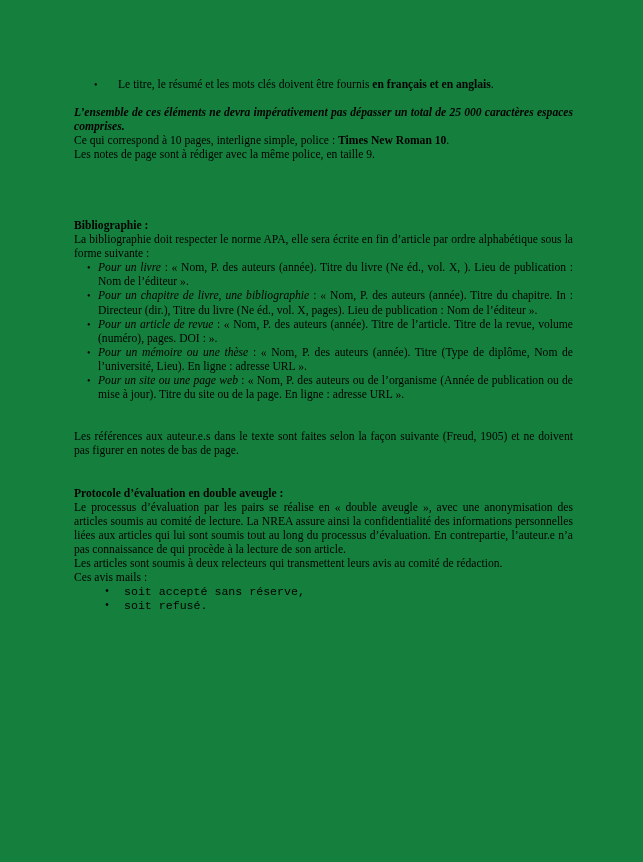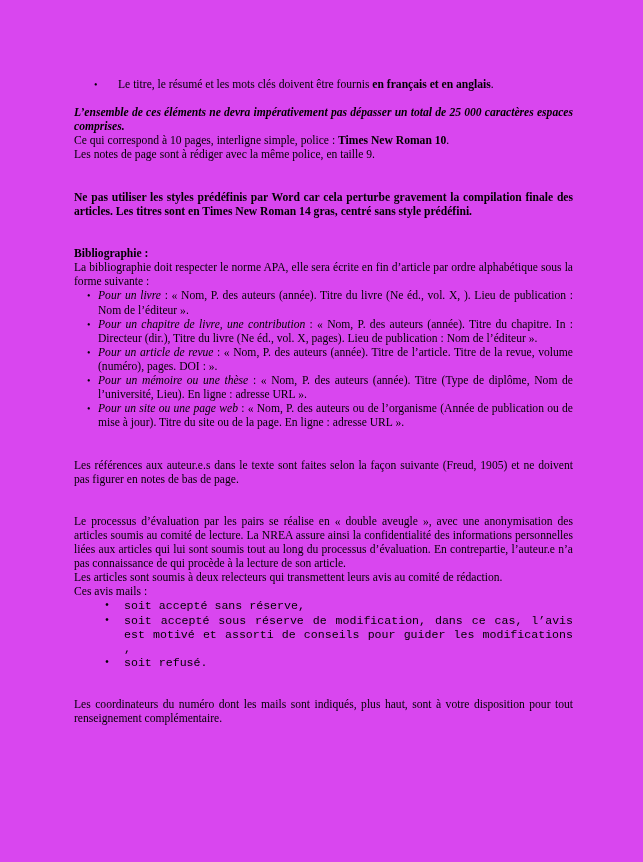--- a/index.html
+++ b/index.html
@@ -11,21 +11,21 @@
     width: 643px;
     height: 862px;
     font-family: "Liberation Serif", "DejaVu Serif", serif;
     color: #000000;
     overflow: hidden;
   }
   .page {
     position: relative;
     width: 643px;
     height: 862px;
-    background: #d946ef;
+    background: #15803d;
     box-sizing: border-box;
   }
   .content {
     position: absolute;
     left: 74px;
     top: 78px;
     width: 499px;
     font-size: 11.6px;
     line-height: 14.1px;
     text-align: justify;
@@ -97,53 +97,51 @@
 
     <p class="bolditalic">L’ensemble de ces éléments ne devra impérativement  pas dépasser un total de 25 000 caractères espaces comprises.</p>
 
     <p><span>Ce qui correspond à 10 pages, interligne simple, police : </span><span class="bold">Times New Roman 10</span><span>.</span></p>
 
     <p class="nojust">Les notes de page sont à rédiger avec la même police, en taille 9.</p>
 
     <div class="spacer"></div>
     <div class="spacer"></div>
 
-    <p class="bold">Ne pas utiliser les styles prédéfinis par Word car cela perturbe gravement la compilation finale des articles. Les titres sont en Times New Roman 14 gras, centré sans style prédéfini.</p>
 
     <div class="spacer"></div>
     <div class="spacer"></div>
 
     <p class="bold nojust">Bibliographie :</p>
     <p>La bibliographie doit respecter le norme APA, elle sera écrite en fin d’article par ordre alphabétique sous la forme suivante :</p>
 
     <ul class="list-b">
       <li><span class="ital">Pour un livre</span><span> : « Nom, P. des auteurs (année). Titre du livre (Ne éd., vol. X, ). Lieu de publication : Nom de l’éditeur ».</span></li>
-      <li><span class="ital">Pour un chapitre de livre, une contribution</span><span> : « Nom, P. des auteurs (année). Titre du chapitre. In : Directeur (dir.), Titre du livre (Ne éd., vol. X, pages). Lieu de publication : Nom de l’éditeur ».</span></li>
+      <li><span class="ital">Pour un chapitre de livre, une bibliographie</span><span> : « Nom, P. des auteurs (année). Titre du chapitre. In : Directeur (dir.), Titre du livre (Ne éd., vol. X, pages). Lieu de publication : Nom de l’éditeur ».</span></li>
       <li><span class="ital">Pour un article de revue</span><span> : « Nom, P. des auteurs (année). Titre de l’article. Titre de la revue, volume (numéro), pages. DOI : ».</span></li>
       <li><span class="ital">Pour un mémoire ou une thèse</span><span> : « Nom, P. des auteurs (année). Titre (Type de diplôme, Nom de l’université, Lieu). En ligne : adresse URL ».</span></li>
       <li><span class="ital">Pour un site ou une page web</span><span> : « Nom, P. des auteurs ou de l’organisme (Année de publication ou de mise à jour). Titre du site ou de la page. En ligne : adresse URL ».</span></li>
     </ul>
 
     <div class="spacer"></div>
     <div class="spacer"></div>
 
     <p>Les références aux auteur.e.s dans le texte sont faites selon la façon suivante (Freud, 1905) et ne doivent pas figurer en notes de bas de page.</p>
 
     <div class="spacer"></div>
     <div class="spacer"></div>
 
+    <p class="bold nojust">Protocole d’évaluation en double aveugle :</p>
     <p>Le processus d’évaluation par les pairs se réalise en « double aveugle », avec une anonymisation des articles soumis au comité de lecture. La NREA assure ainsi la confidentialité des informations personnelles liées aux articles qui lui sont soumis tout au long du processus d’évaluation. En contrepartie, l’auteur.e n’a pas connaissance de qui procède à la lecture de son article.</p>
     <p class="nojust">Les articles sont soumis à deux relecteurs qui transmettent leurs avis au comité de rédaction.</p>
     <p class="nojust">Ces avis mails :</p>
 
     <ul class="list-c">
       <li>soit accepté sans réserve,</li>
-      <li>soit accepté sous réserve de modification, dans ce cas, l’avis est motivé et assorti de conseils pour guider les modifications ,</li>
       <li>soit refusé.</li>
     </ul>
 
     <div class="spacer"></div>
     <div class="spacer"></div>
 
-    <p>Les coordinateurs du numéro dont les mails sont indiqués, plus haut, sont à votre disposition pour tout renseignement complémentaire.</p>
 
   </div>
 </div>
 
 </body></html>

